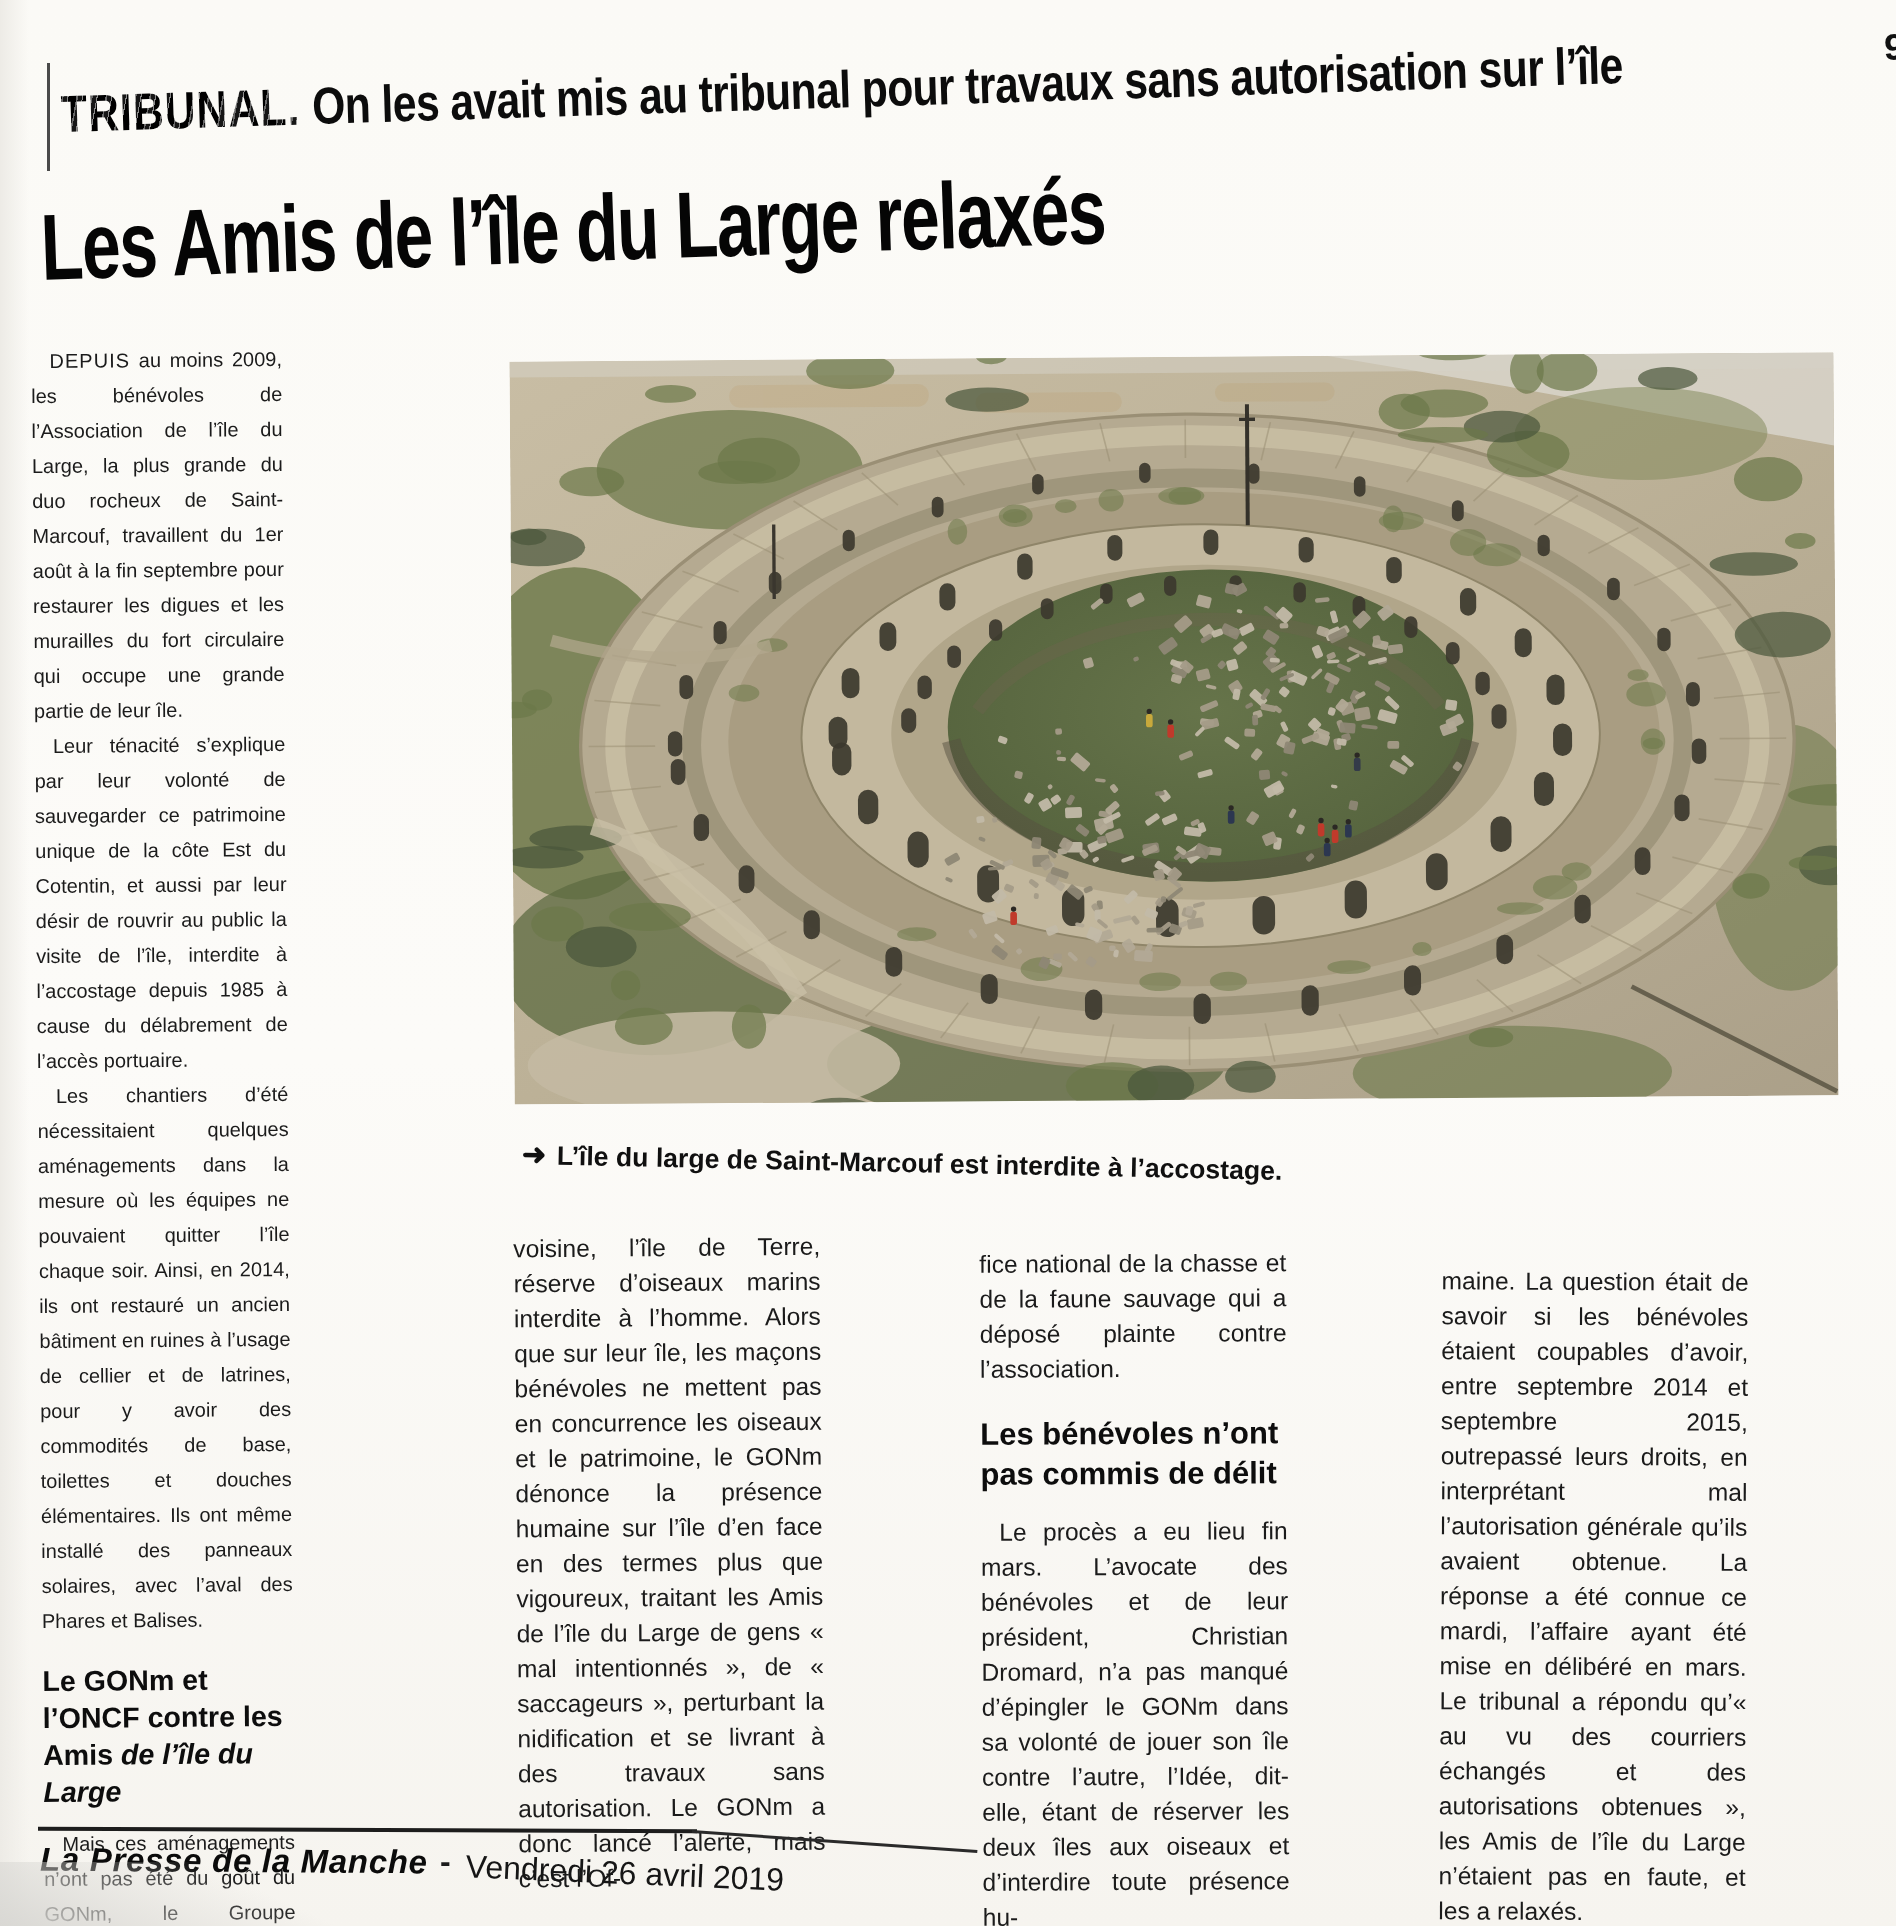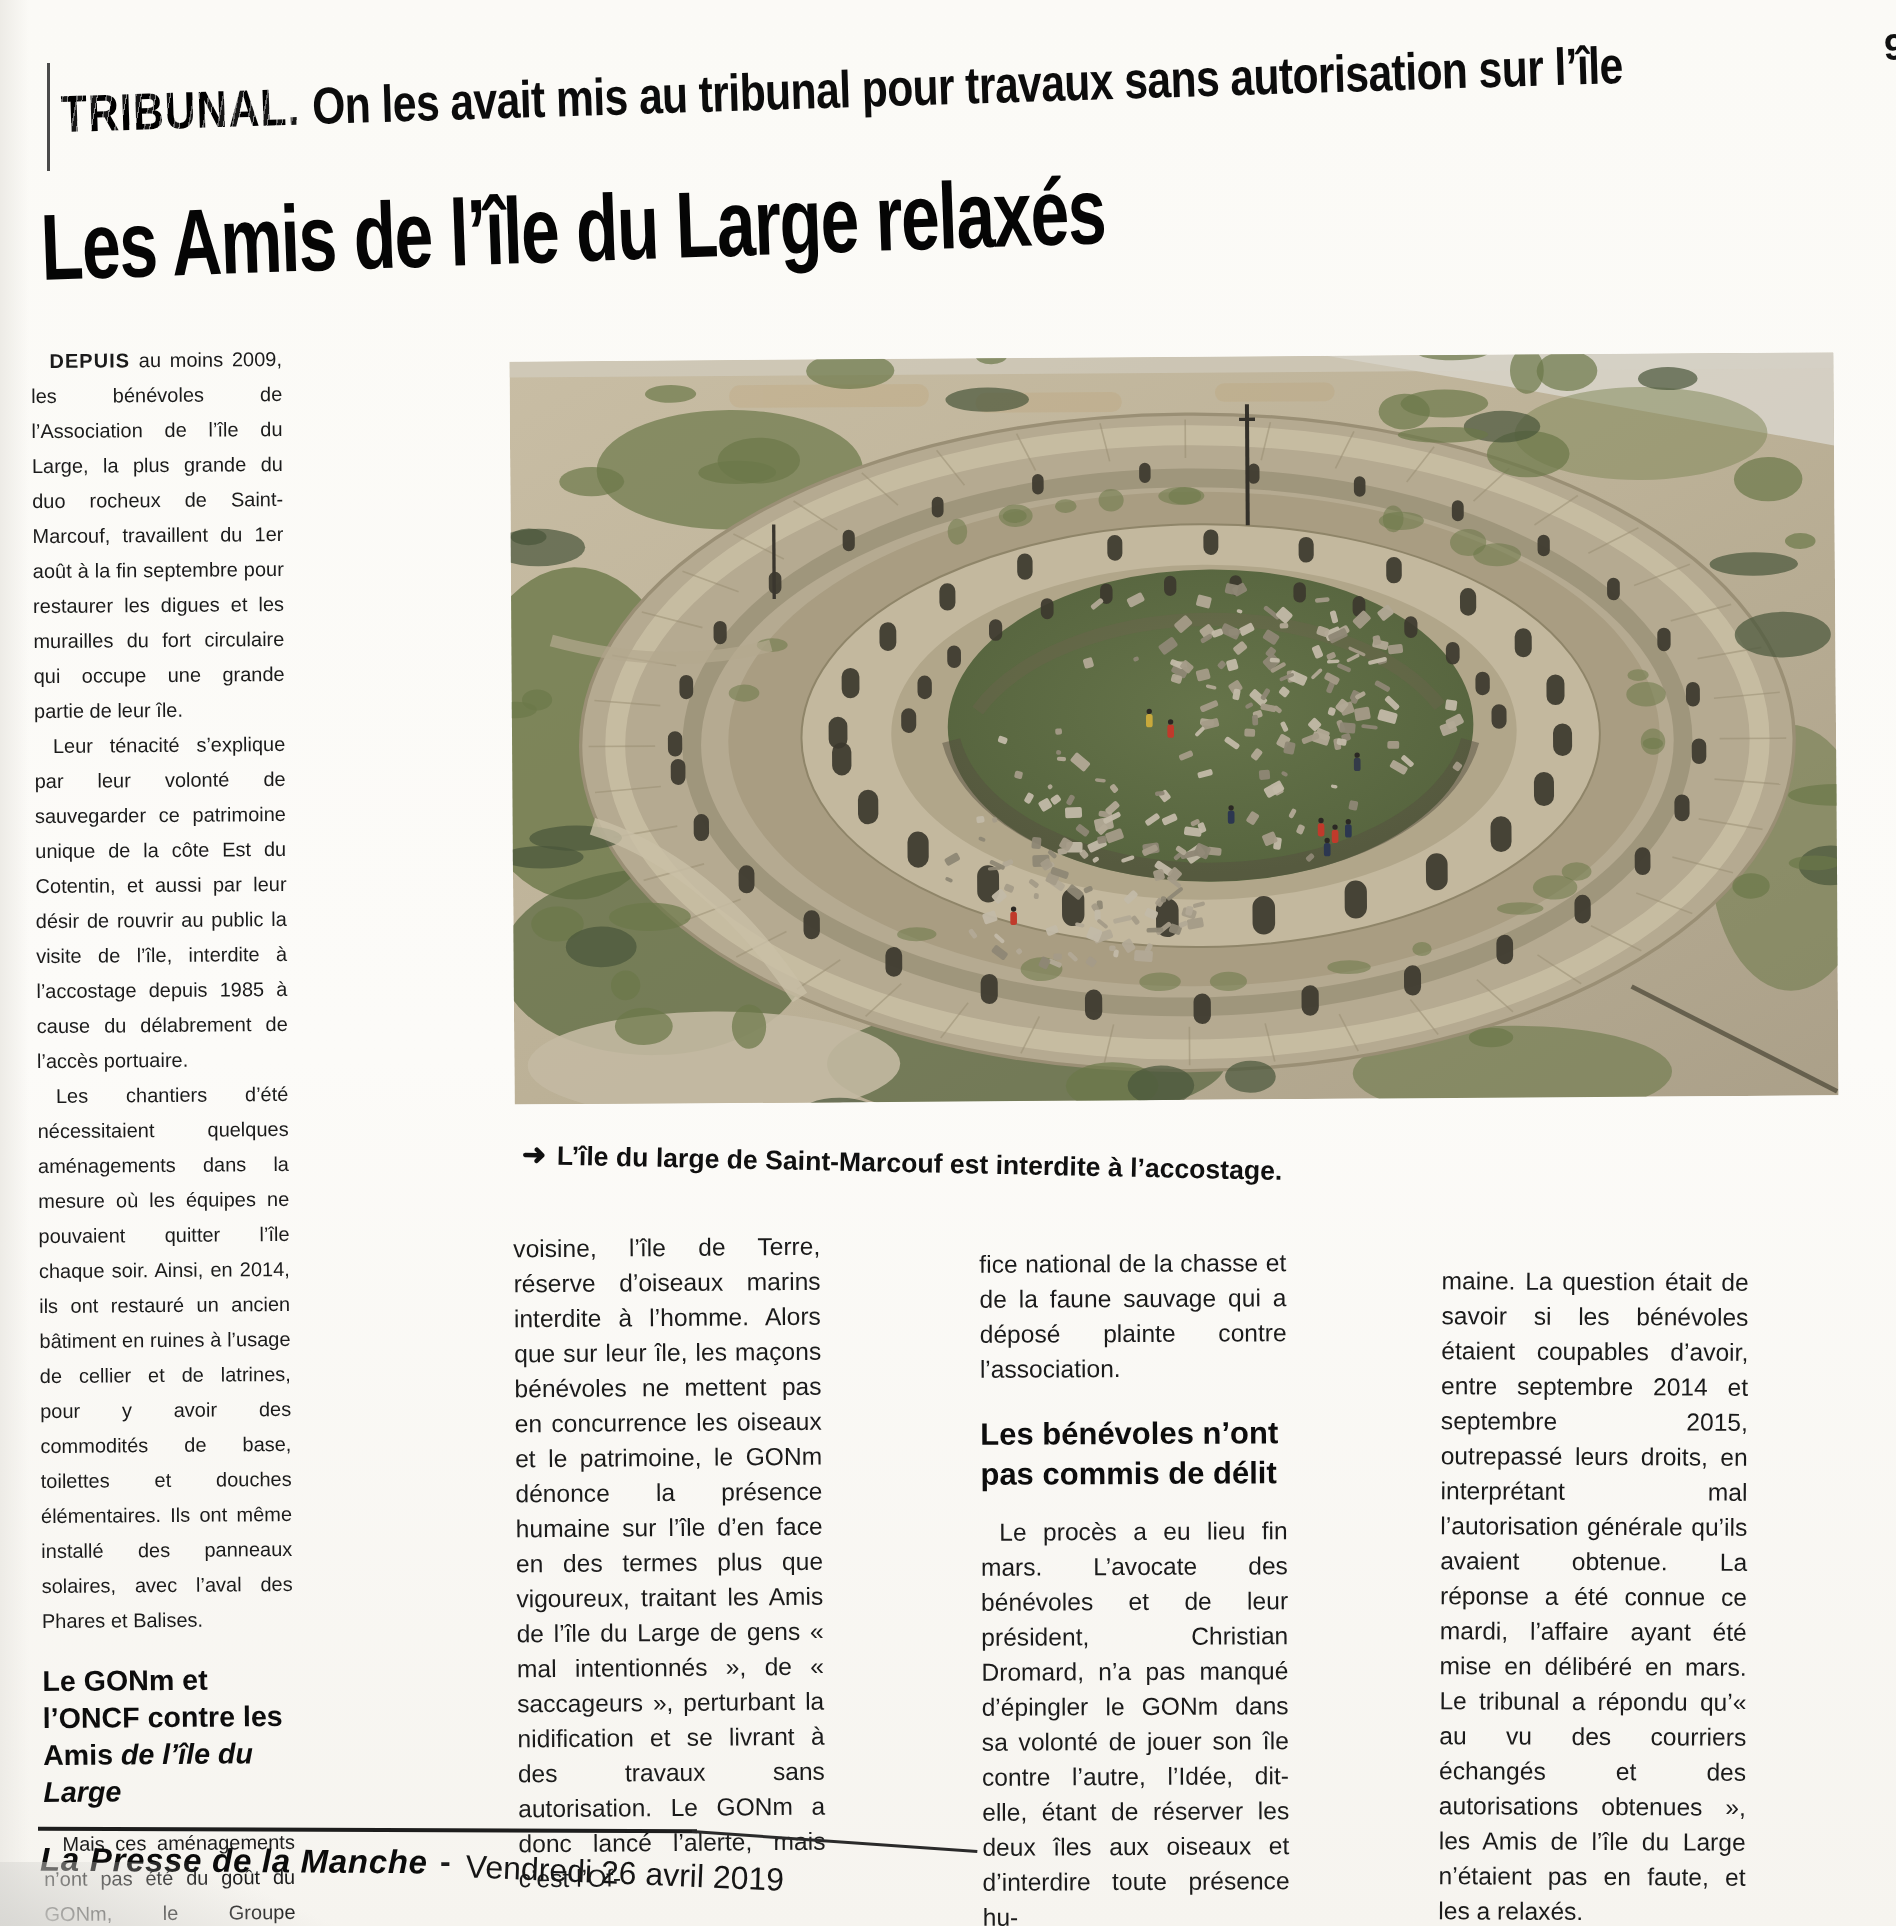--- a/index.html
+++ b/index.html
@@ -26,21 +26,21 @@
   .headline{position:absolute;left:41px;top:194px;margin:0;transform:rotate(-2deg);transform-origin:left center;white-space:nowrap;font-weight:bold;}
   .headline-inner{display:inline-block;transform:scaleX(.74);transform-origin:left;font-size:94px;letter-spacing:-2px;color:#050505;}
 
   .col{position:absolute;text-align:justify;}
   .col p{margin:0;}
   .col1{left:38px;top:343px;width:251px;font-size:20px;line-height:35px;transform:rotate(-.5deg);}
   .col2{left:516px;top:1230px;width:307px;font-size:24.6px;line-height:35px;transform:rotate(-.5deg);}
   .col3{left:981px;top:1246px;width:307px;font-size:24.6px;line-height:35px;transform:rotate(-.3deg);}
   .col4{left:1440px;top:1264px;width:307px;font-size:24.6px;line-height:35px;transform:rotate(.3deg);}
   p.indent{text-indent:18.6px;}
-  .lead-word{font-weight:bold;letter-spacing:1px;}
+  .lead-word{font-weight:normal;letter-spacing:1px;}
   .it{font-style:italic;}
   .subhead{font-size:28.6px;line-height:37px;font-weight:bold;margin:24px 0 16px;text-align:left;color:#0d0d0d;}
   .subhead2{font-size:31px;line-height:40px;font-weight:bold;margin:28px 0 20px;text-align:left;color:#0d0d0d;}
 
   .photo{position:absolute;left:512px;top:357px;width:1324px;height:743px;transform:rotate(-.4deg);overflow:hidden;}
   .photo svg{display:block;width:100%;height:100%;}
 
   .caption{position:absolute;left:522px;top:1137px;width:997px;font-size:26.6px;font-weight:bold;color:#101010;
     transform:rotate(1.2deg);transform-origin:left center;white-space:nowrap;}
   .caption .arrow{margin-right:10.6px;font-size:29px;}

